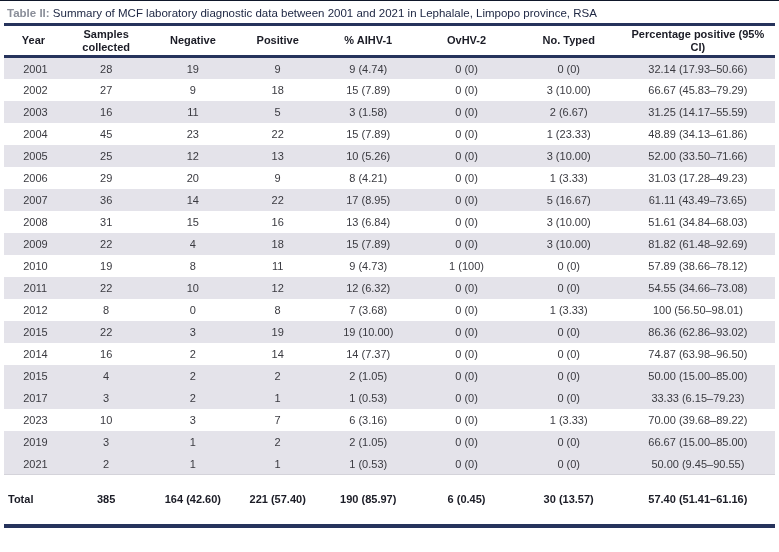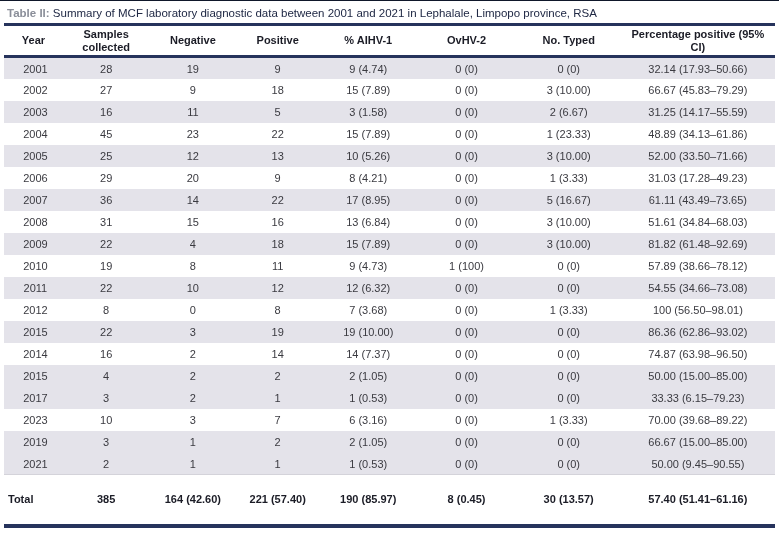--- a/index.html
+++ b/index.html
@@ -298,20 +298,20 @@
           <td>50.00 (9.45–90.55)</td>
         </tr>
       </tbody>
     <tfoot>
       <tr id="total-row">
           <td>Total</td>
           <td>385</td>
           <td>164 (42.60)</td>
           <td>221 (57.40)</td>
           <td>190 (85.97)</td>
-          <td>8 (0.45)</td>
+          <td>6 (0.45)</td>
           <td>30 (13.57)</td>
           <td>57.40 (51.41–61.16)</td>
         </tr>
     </tfoot>
   </table>
   <div class="rule bottom"></div>
 </div>
 
 </body></html>

